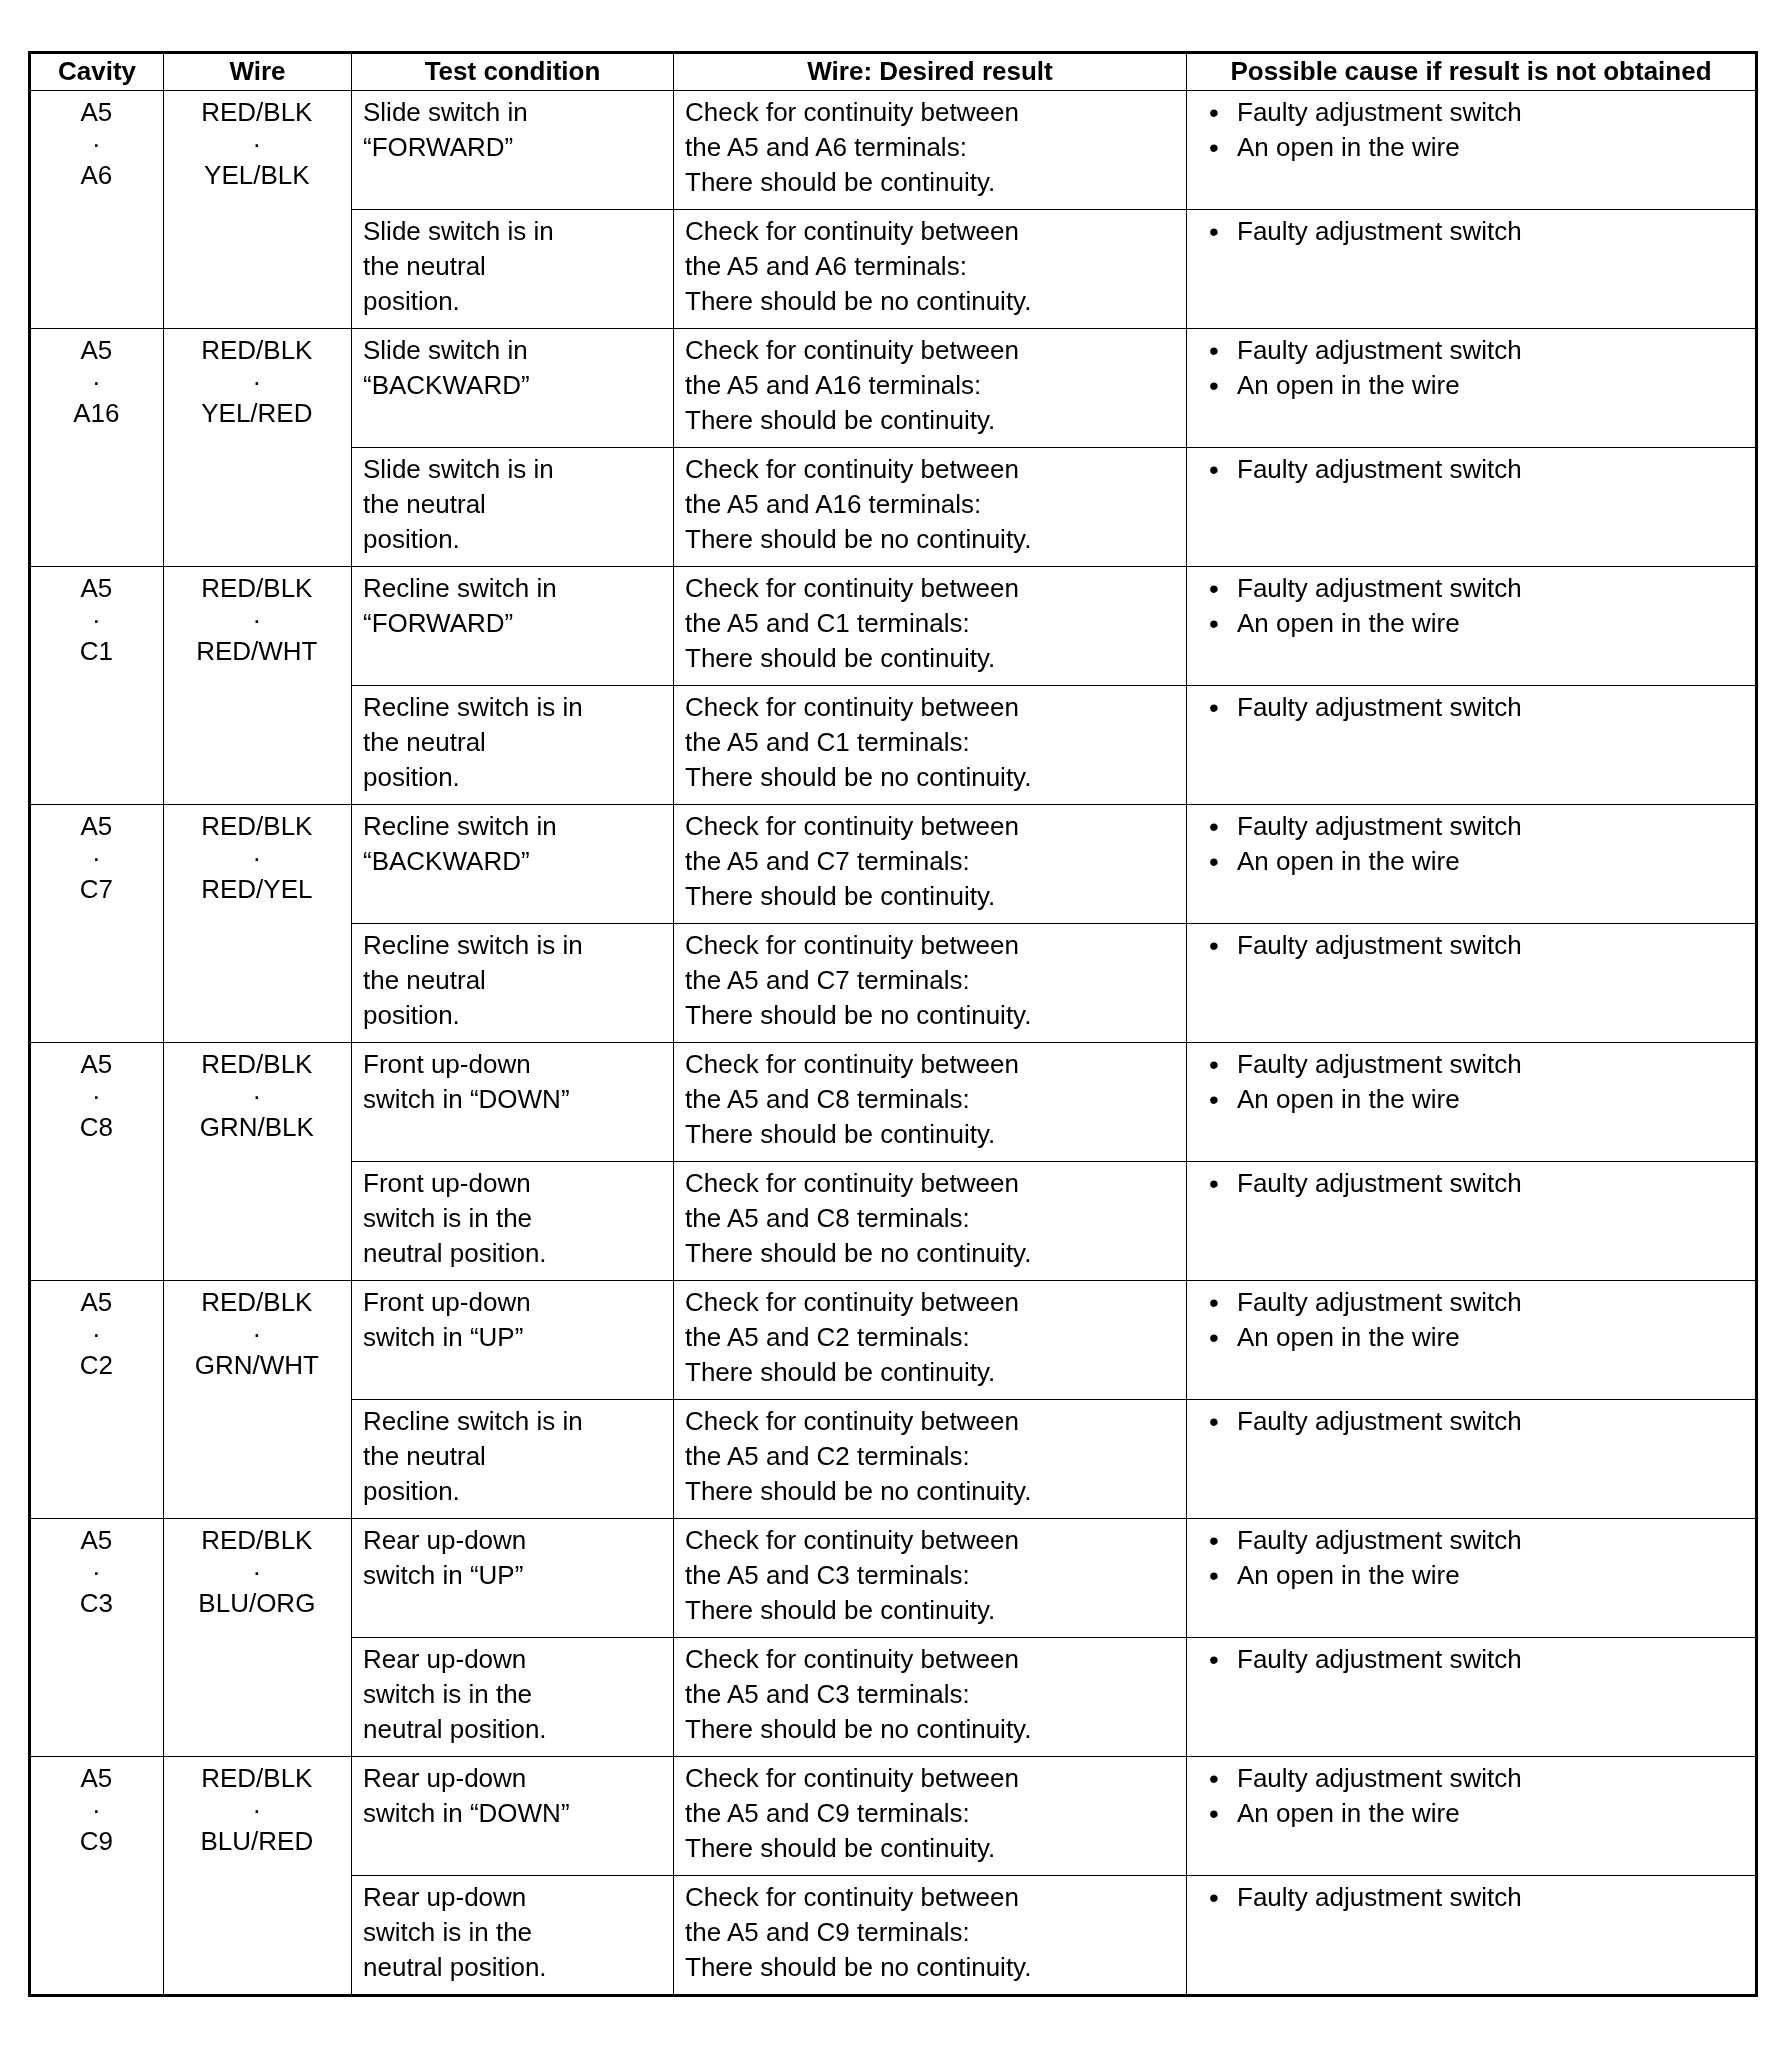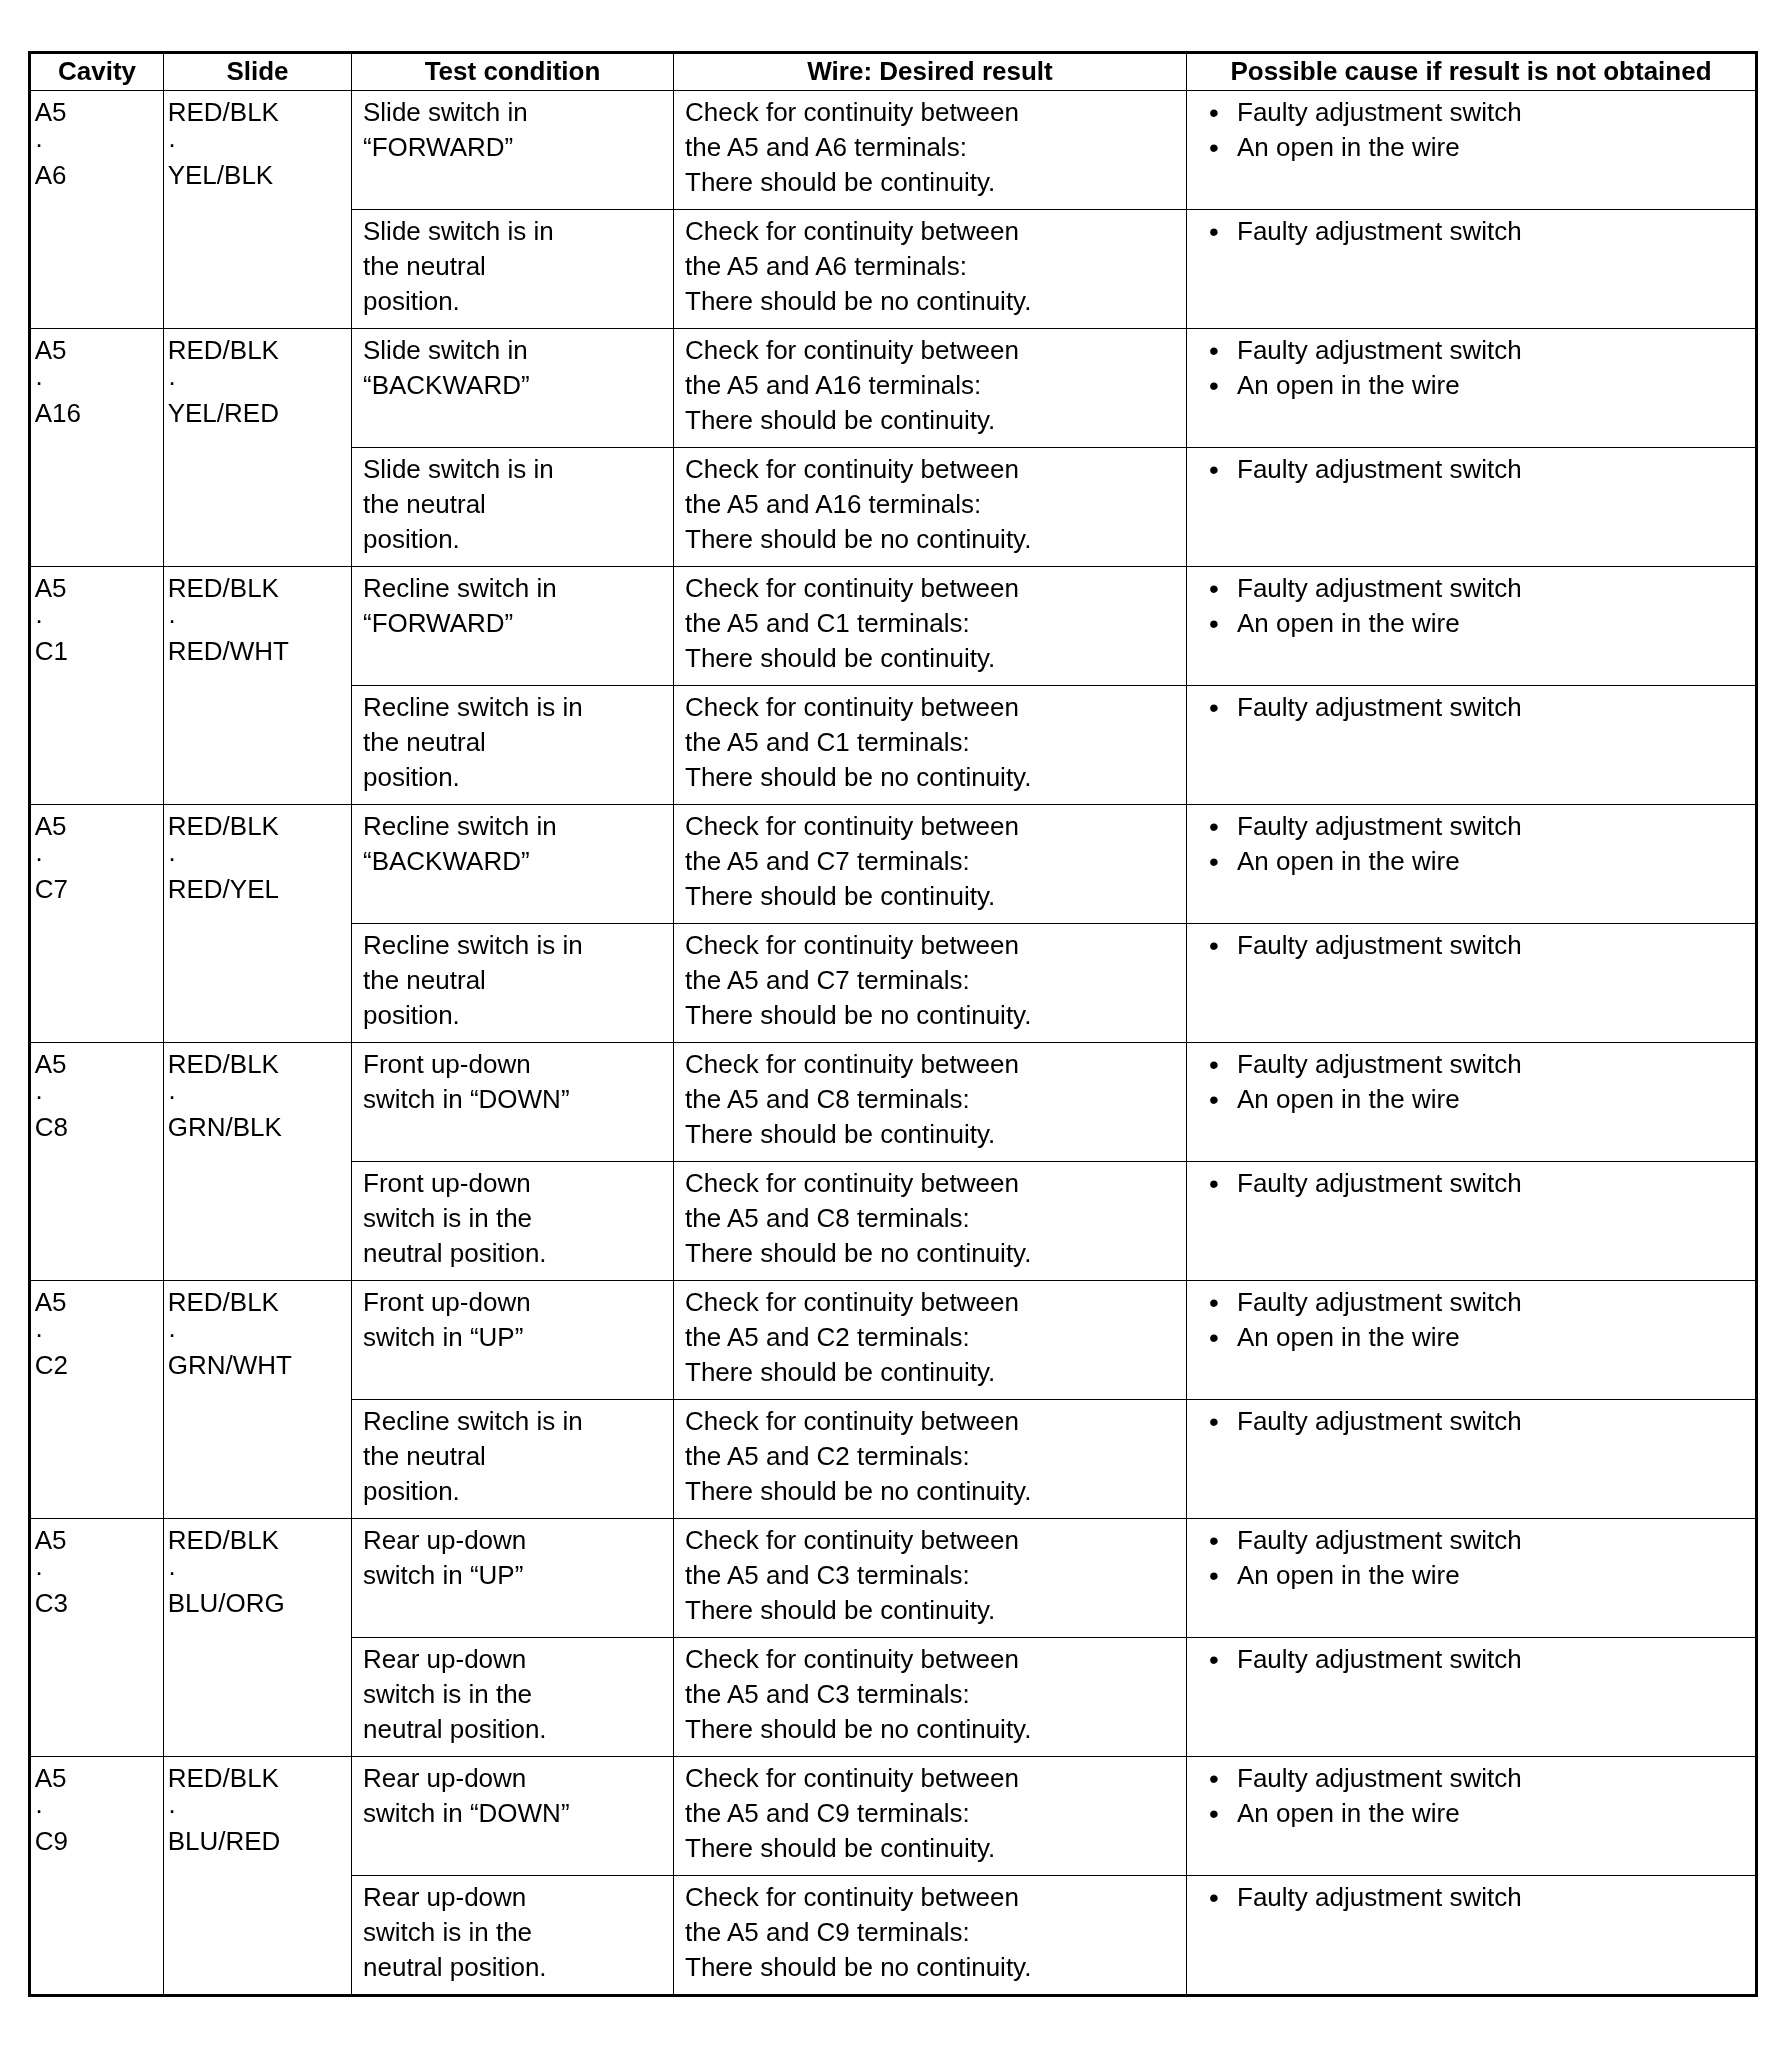--- a/index.html
+++ b/index.html
@@ -39,21 +39,21 @@
     text-align: center;
     padding: 1.9px 3.7px 4.6px 3.7px;
     line-height: 30px;
   }
   td {
     font-size: 26px;
     line-height: 35px;
     padding: 3.7px 9.3px 9.3px 11px;
   }
   td.center {
-    text-align: left;
+    text-align: center;
     padding-left: 3.7px;
     padding-right: 5px;
   }
   .dot {
     line-height: 28px;
     font-size: 26px;
   }
   td.pre { white-space: pre-line; }
   ul.causes {
     margin: 0;
@@ -86,21 +86,21 @@
     <colgroup>
       <col class="col-cavity">
       <col class="col-wire">
       <col class="col-cond">
       <col class="col-result">
       <col class="col-cause">
     </colgroup>
     <thead>
       <tr>
         <th>Cavity</th>
-        <th>Slide</th>
+        <th>Wire</th>
         <th>Test condition</th>
         <th>Wire: Desired result</th>
         <th>Possible cause if result is not obtained</th>
       </tr>
     </thead>
     <tbody>
         <tr>
           <td class="center" rowspan="2">
             <div>A5</div>
             <div class="dot">·</div>

